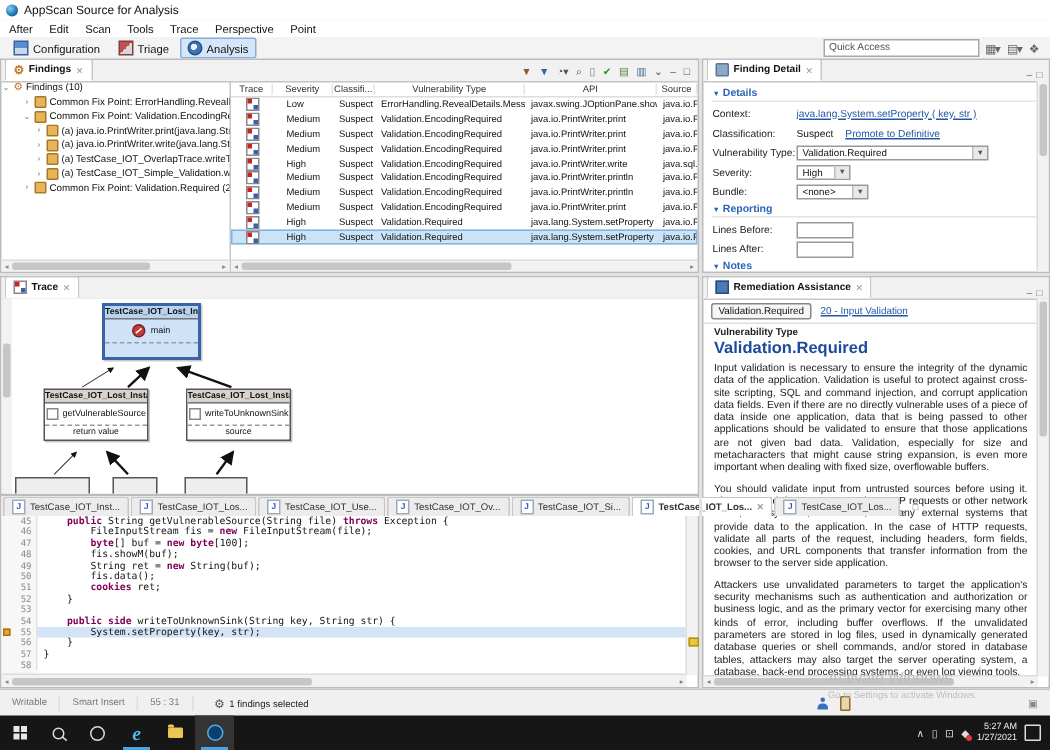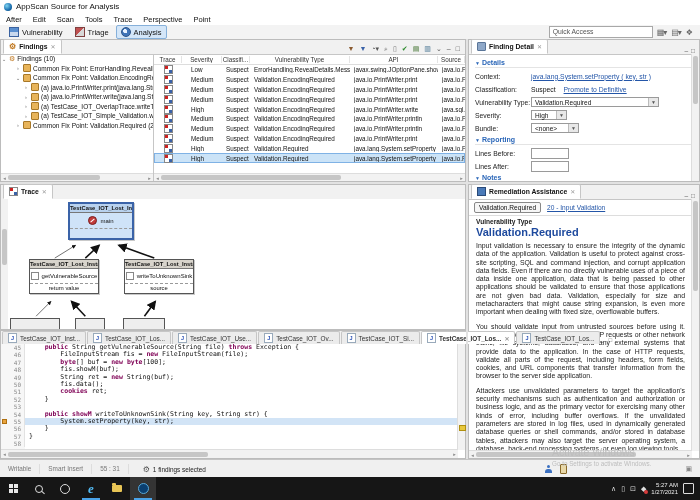--- a/index.html
+++ b/index.html
@@ -163,21 +163,21 @@
       <span class="mi">Tools</span>
       <span class="mi">Trace</span>
       <span class="mi">Perspective</span>
       <span class="mi">Point</span>
     </div>
 
   <div id="toolbar">
     <span id="modes" style="display:flex">
         <span class="mode">
           <span class="mico configuration"></span>
-          <span>Vulnerability</span>
+          <span>Configuration</span>
         </span>
         <span class="mode">
           <span class="mico triage"></span>
           <span>Triage</span>
         </span>
         <span class="mode active">
           <span class="mico analysis"></span>
           <span>Analysis</span>
         </span>
       </span>
@@ -601,21 +601,21 @@
         <div class="cl">
           <span class="gut">52</span>
           <span class="ct">    }</span>
         </div>
         <div class="cl">
           <span class="gut">53</span>
           <span class="ct"></span>
         </div>
         <div class="cl">
           <span class="gut">54</span>
-          <span class="ct">    <span class="kw">public</span> <span class="kw">showM</span> writeToUnknownSink(String key, String str) {</span>
+          <span class="ct">    <span class="kw">public</span> <span class="kw">side</span> writeToUnknownSink(String key, String str) {</span>
         </div>
         <div class="cl hl">
           <span class="gut">55<span class="warn"></span></span>
           <span class="ct">        System.setProperty(key, str);</span>
         </div>
         <div class="cl">
           <span class="gut">56</span>
           <span class="ct">    }</span>
         </div>
         <div class="cl">

